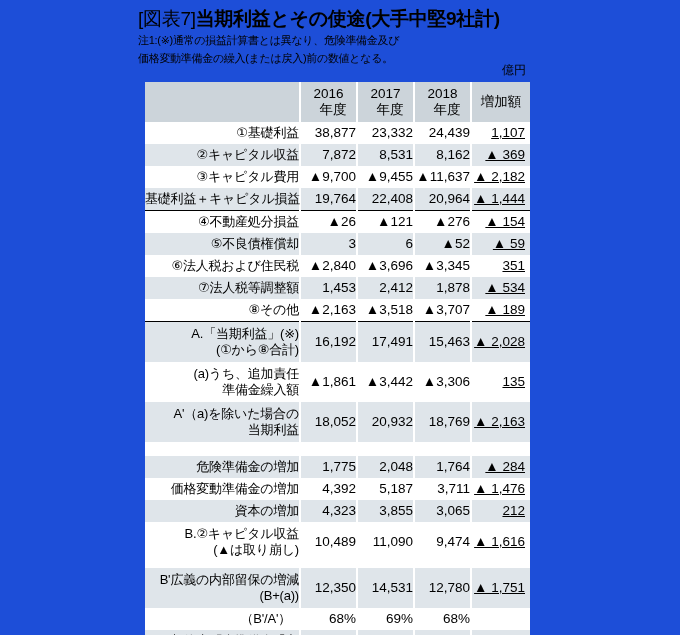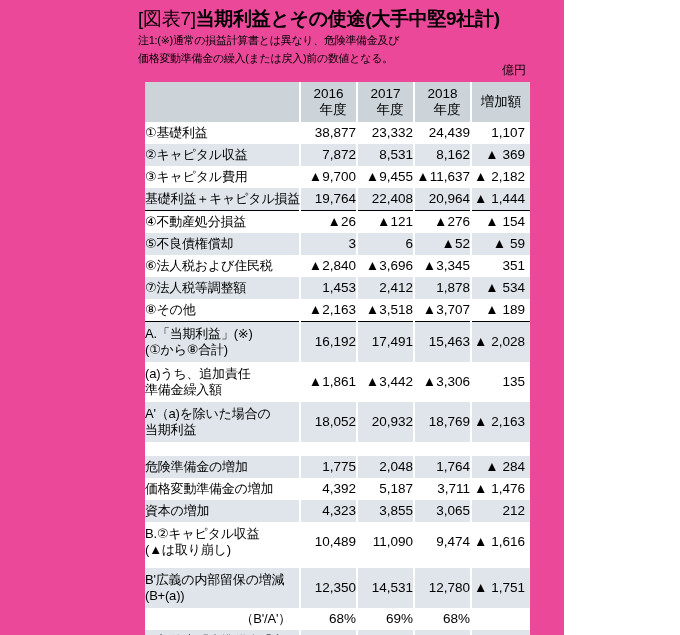--- a/index.html
+++ b/index.html
@@ -9,23 +9,23 @@
   }
   body {
     width: 680px;
     height: 635px;
     font-family: "Liberation Sans", "DejaVu Sans", sans-serif;
     color: #000000;
     overflow: hidden;
   }
   #page {
     position: relative;
-    width: 564px;
+    width: 680px;
     height: 635px;
-    background: #ec4899;
+    background: #1d4ed8;
   }
 
   
   .head-block {
     position: absolute;
     left: 138px;
     top: 6px;
     width: 530px;
   }
   .fig-title {
@@ -91,38 +91,38 @@
     border-left: 2px solid #ffffff;
   }
   .hdr-year .y1 { display: block; }
   .hdr-year .y2 { display: block; padding-left: 9px; }
 
   
   tr.r td { height: 22px; }
   tr.r2 td { height: 40px; }
 
   td.lbl {
-    text-align: left;
+    text-align: right;
     padding-left: 5px;
     padding-right: 3px;
     white-space: nowrap;
     letter-spacing: -0.2px;
   }
   td.lbl.right {
     text-align: right;
     padding-right: 8px;
   }
   td.num {
     text-align: right;
     padding-right: 6px;
     border-left: 2px solid #ffffff;
     white-space: nowrap;
     font-size: 13.5px;
   }
-  td.num.delta { padding-right: 5px; }
+  td.num.delta { padding-right: 5px; text-decoration: underline; }
 
   
   .sh .lbl, .sh .num { background: #dfe5ea; }
   .wt .lbl, .wt .num { background: #ffffff; }
 
   
   tr.thick-below td { border-bottom: 1.6px solid #000000; }
 
   
   tr.spacer td {

